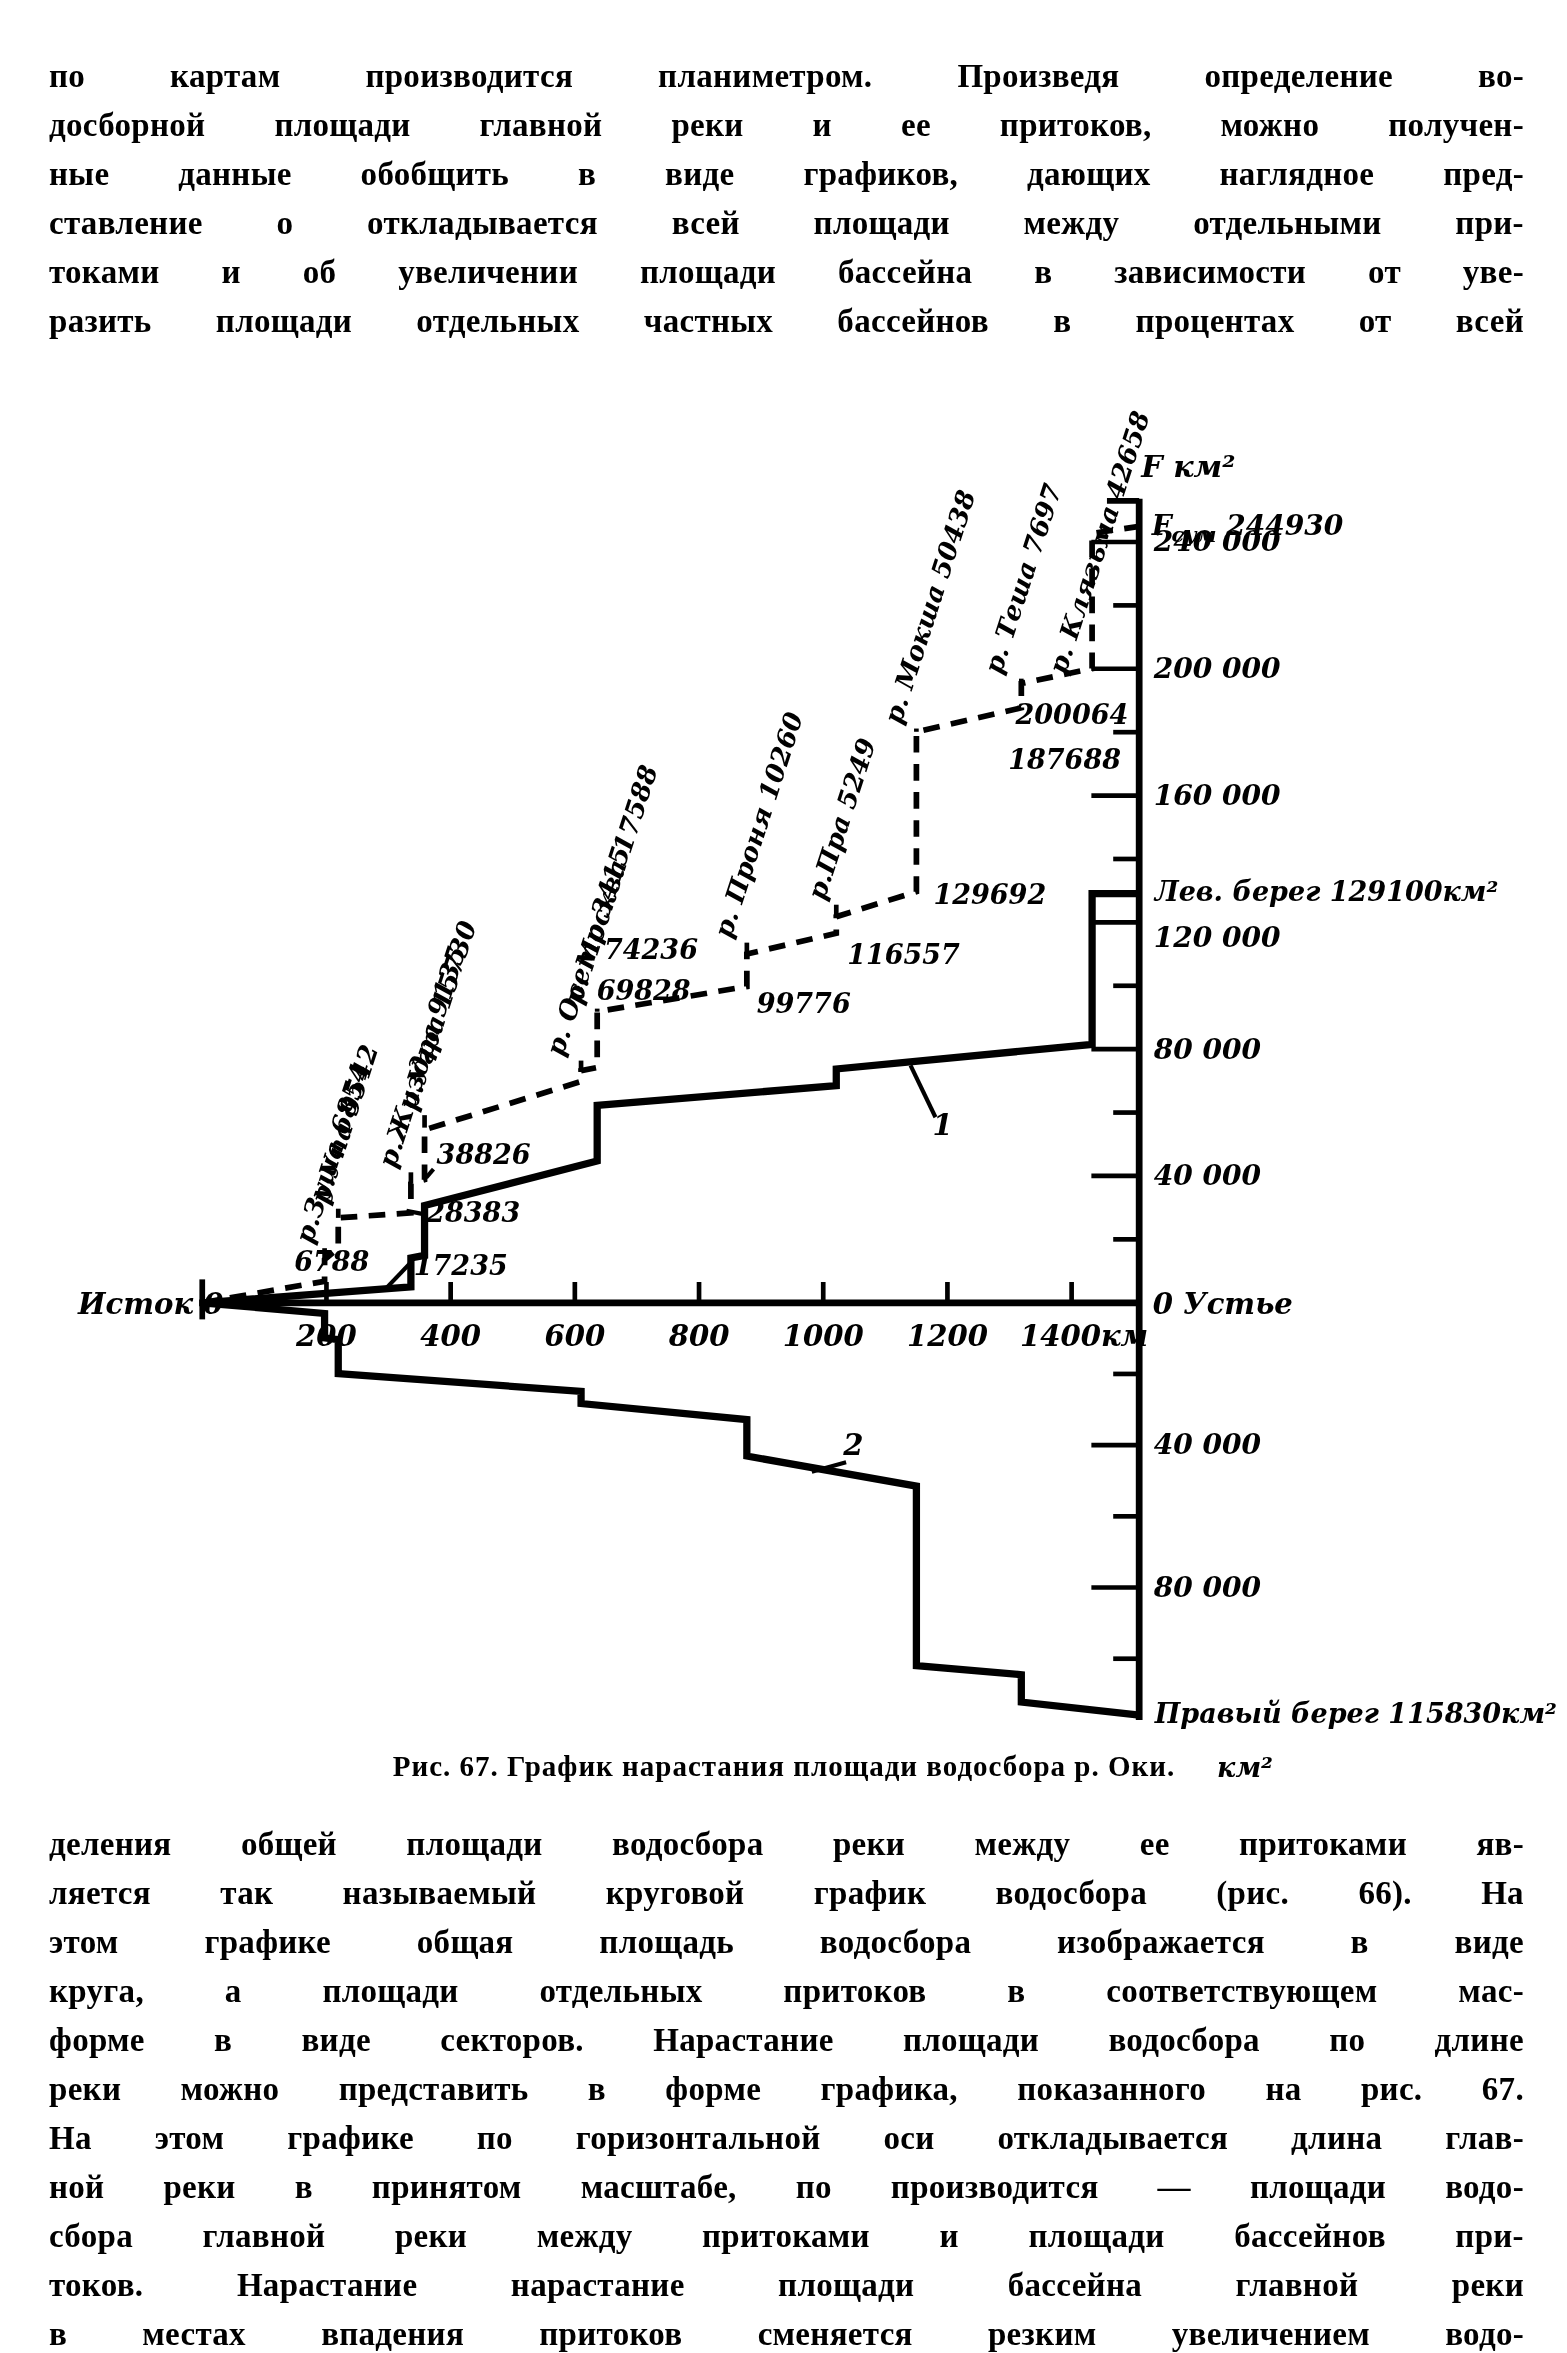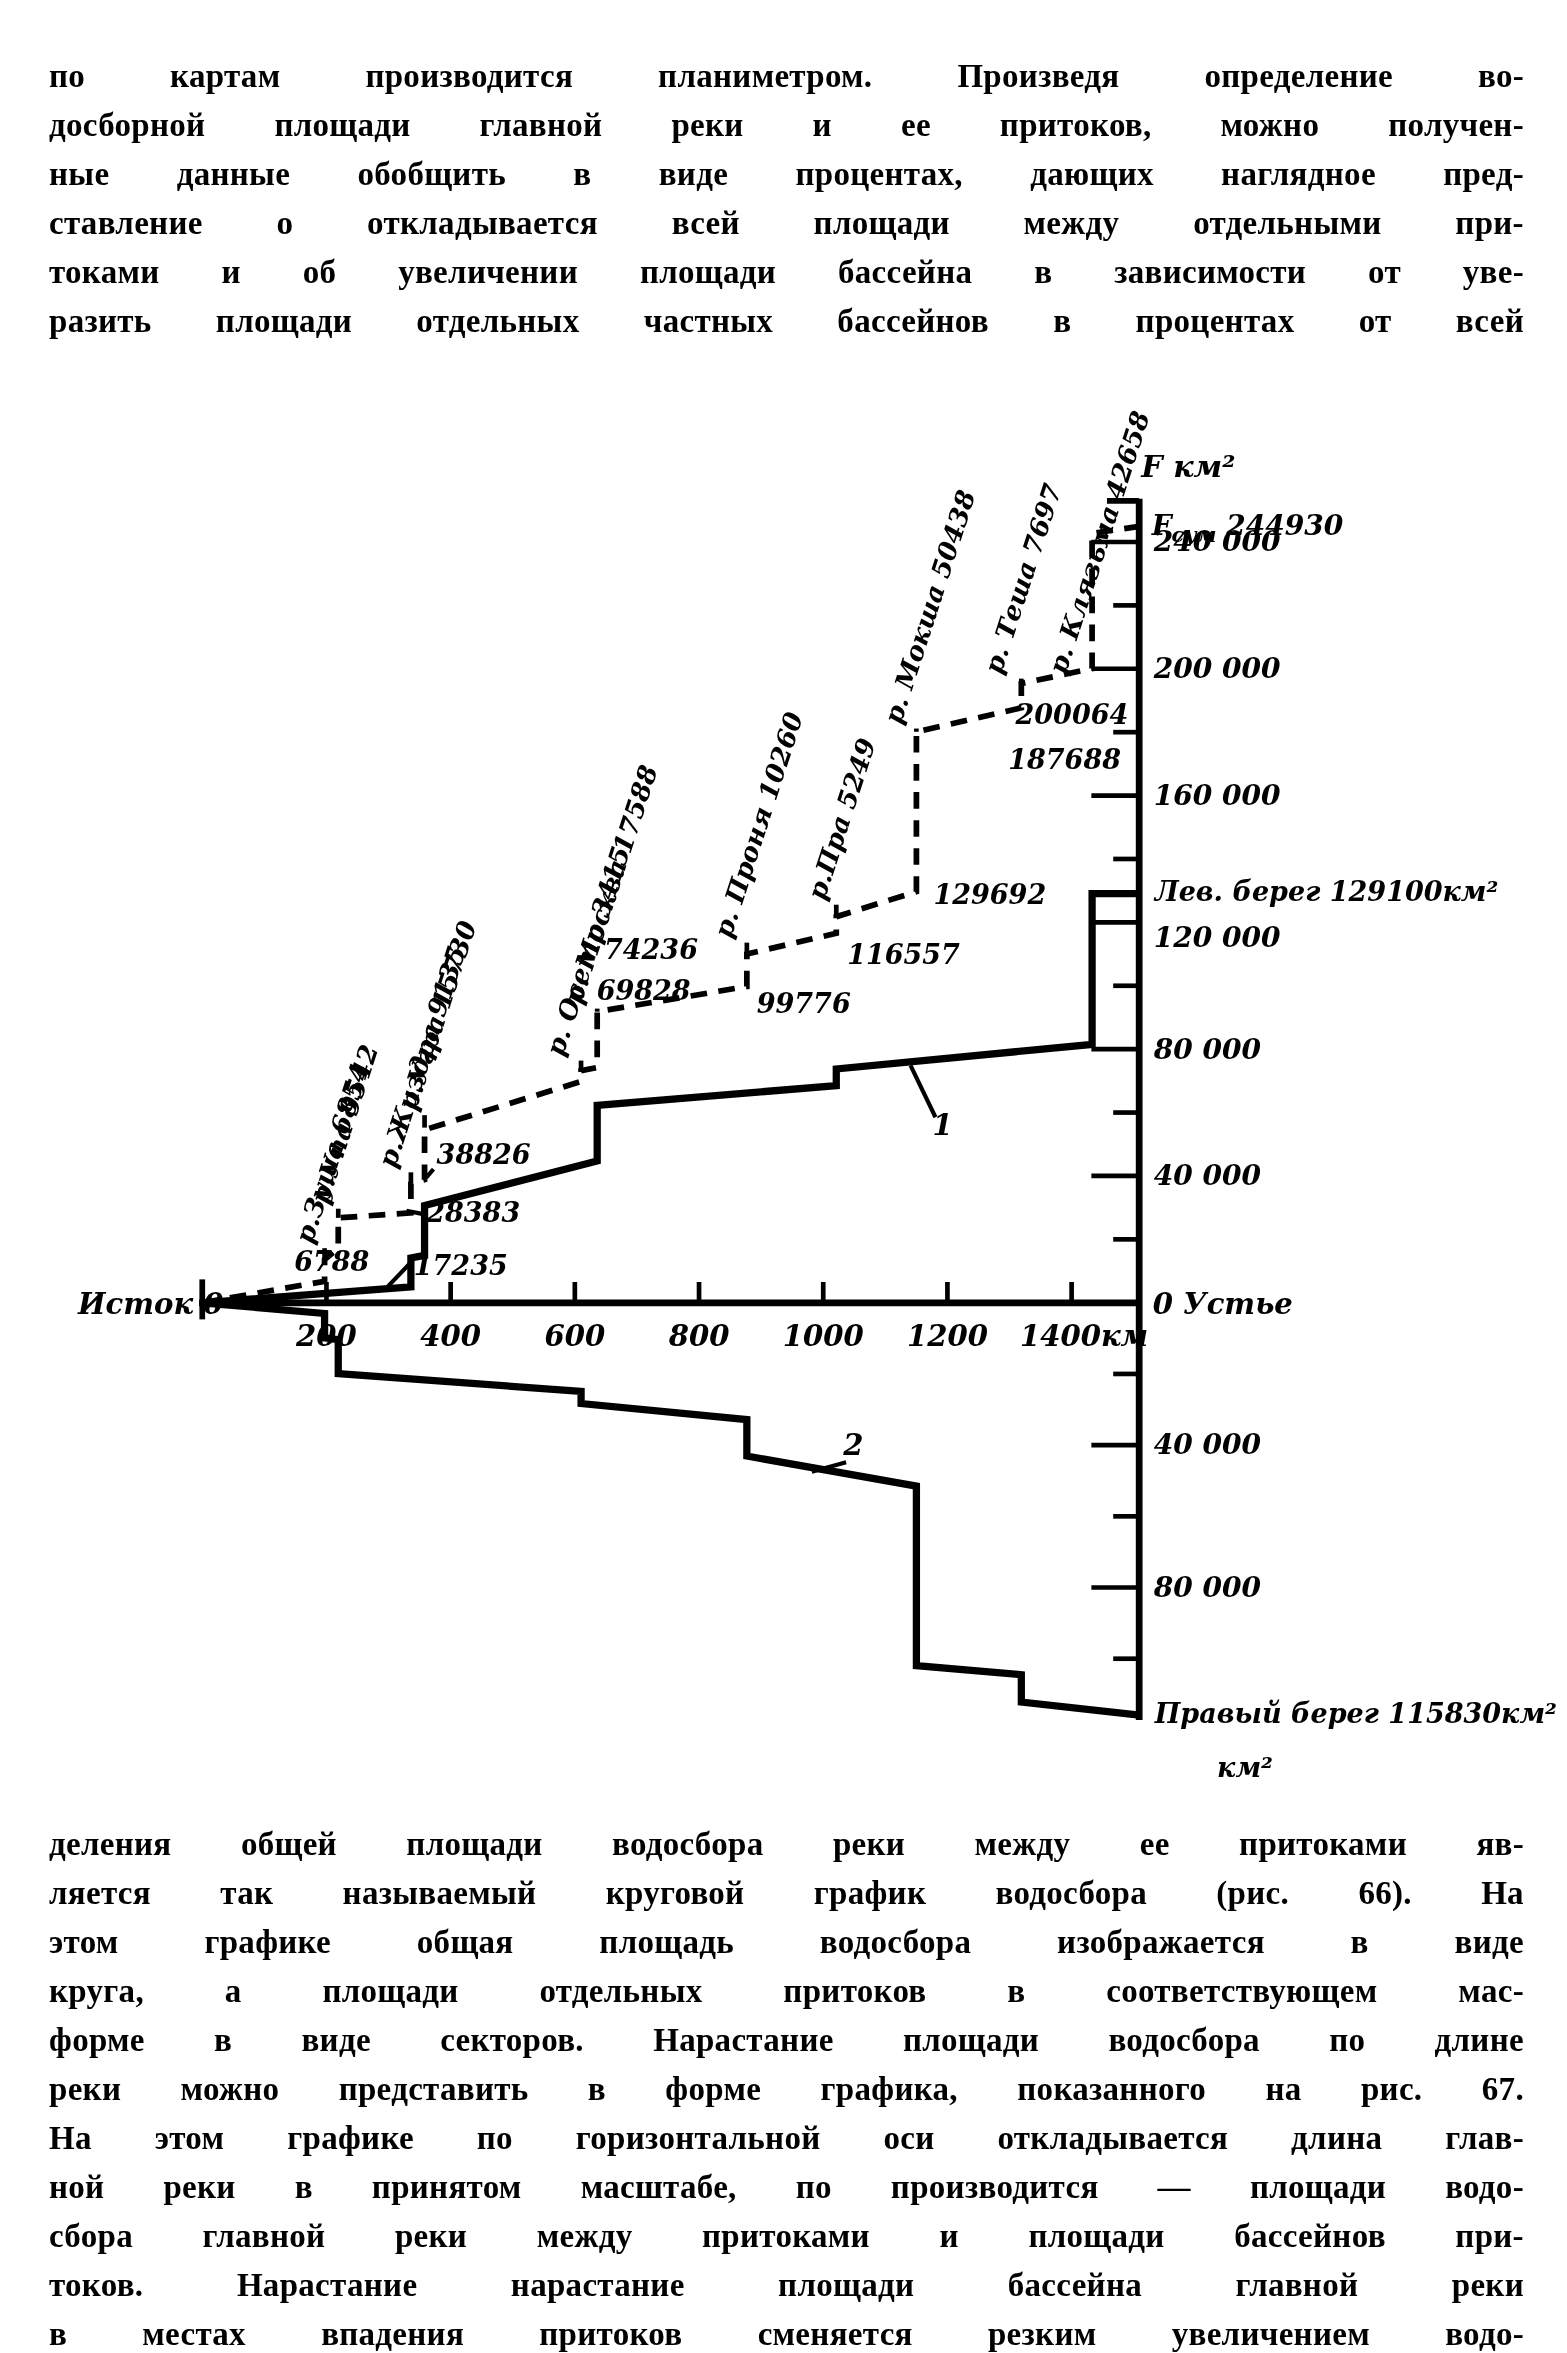--- a/index.html
+++ b/index.html
@@ -40,21 +40,21 @@
         <span>притоков,</span>
         <span>можно</span>
         <span>получен-</span>
       </div>
       <div class="line j">
         <span>ные</span>
         <span>данные</span>
         <span>обобщить</span>
         <span>в</span>
         <span>виде</span>
-        <span>процентах,</span>
+        <span>графиков,</span>
         <span>дающих</span>
         <span>наглядное</span>
         <span>пред-</span>
       </div>
       <div class="line j">
         <span>ставление</span>
         <span>о</span>
         <span>откладывается</span>
         <span>всей</span>
         <span>площади</span>
@@ -175,20 +175,21 @@
       <text x="1630" y="1856" font-size="52" text-anchor="start" fill="#000">116557</text>
       <text x="1796" y="1740" font-size="52" text-anchor="start" fill="#000">129692</text>
       <text x="1940" y="1480" font-size="52" text-anchor="start" fill="#000">187688</text>
       <text x="1954" y="1394" font-size="52" text-anchor="start" fill="#000">200064</text>
       <text x="1814" y="2185" font-size="56" text-anchor="middle" fill="#000">1</text>
       <line x1="1800" y1="2150" x2="1752" y2="2050" stroke="#000" stroke-width="8"></line>
       <text x="1642" y="2800" font-size="56" text-anchor="middle" fill="#000">2</text>
       <line x1="1628" y1="2814" x2="1562" y2="2832" stroke="#000" stroke-width="8"></line>
     </svg>
 
+<div id="caption">Рис. 67. График нарастания площади водосбора р. Оки.</div>
 
 <div class="para" id="para-bottom" style="top:1820px;">
       <div class="line j">
         <span>деления</span>
         <span>общей</span>
         <span>площади</span>
         <span>водосбора</span>
         <span>реки</span>
         <span>между</span>
         <span>ее</span>

